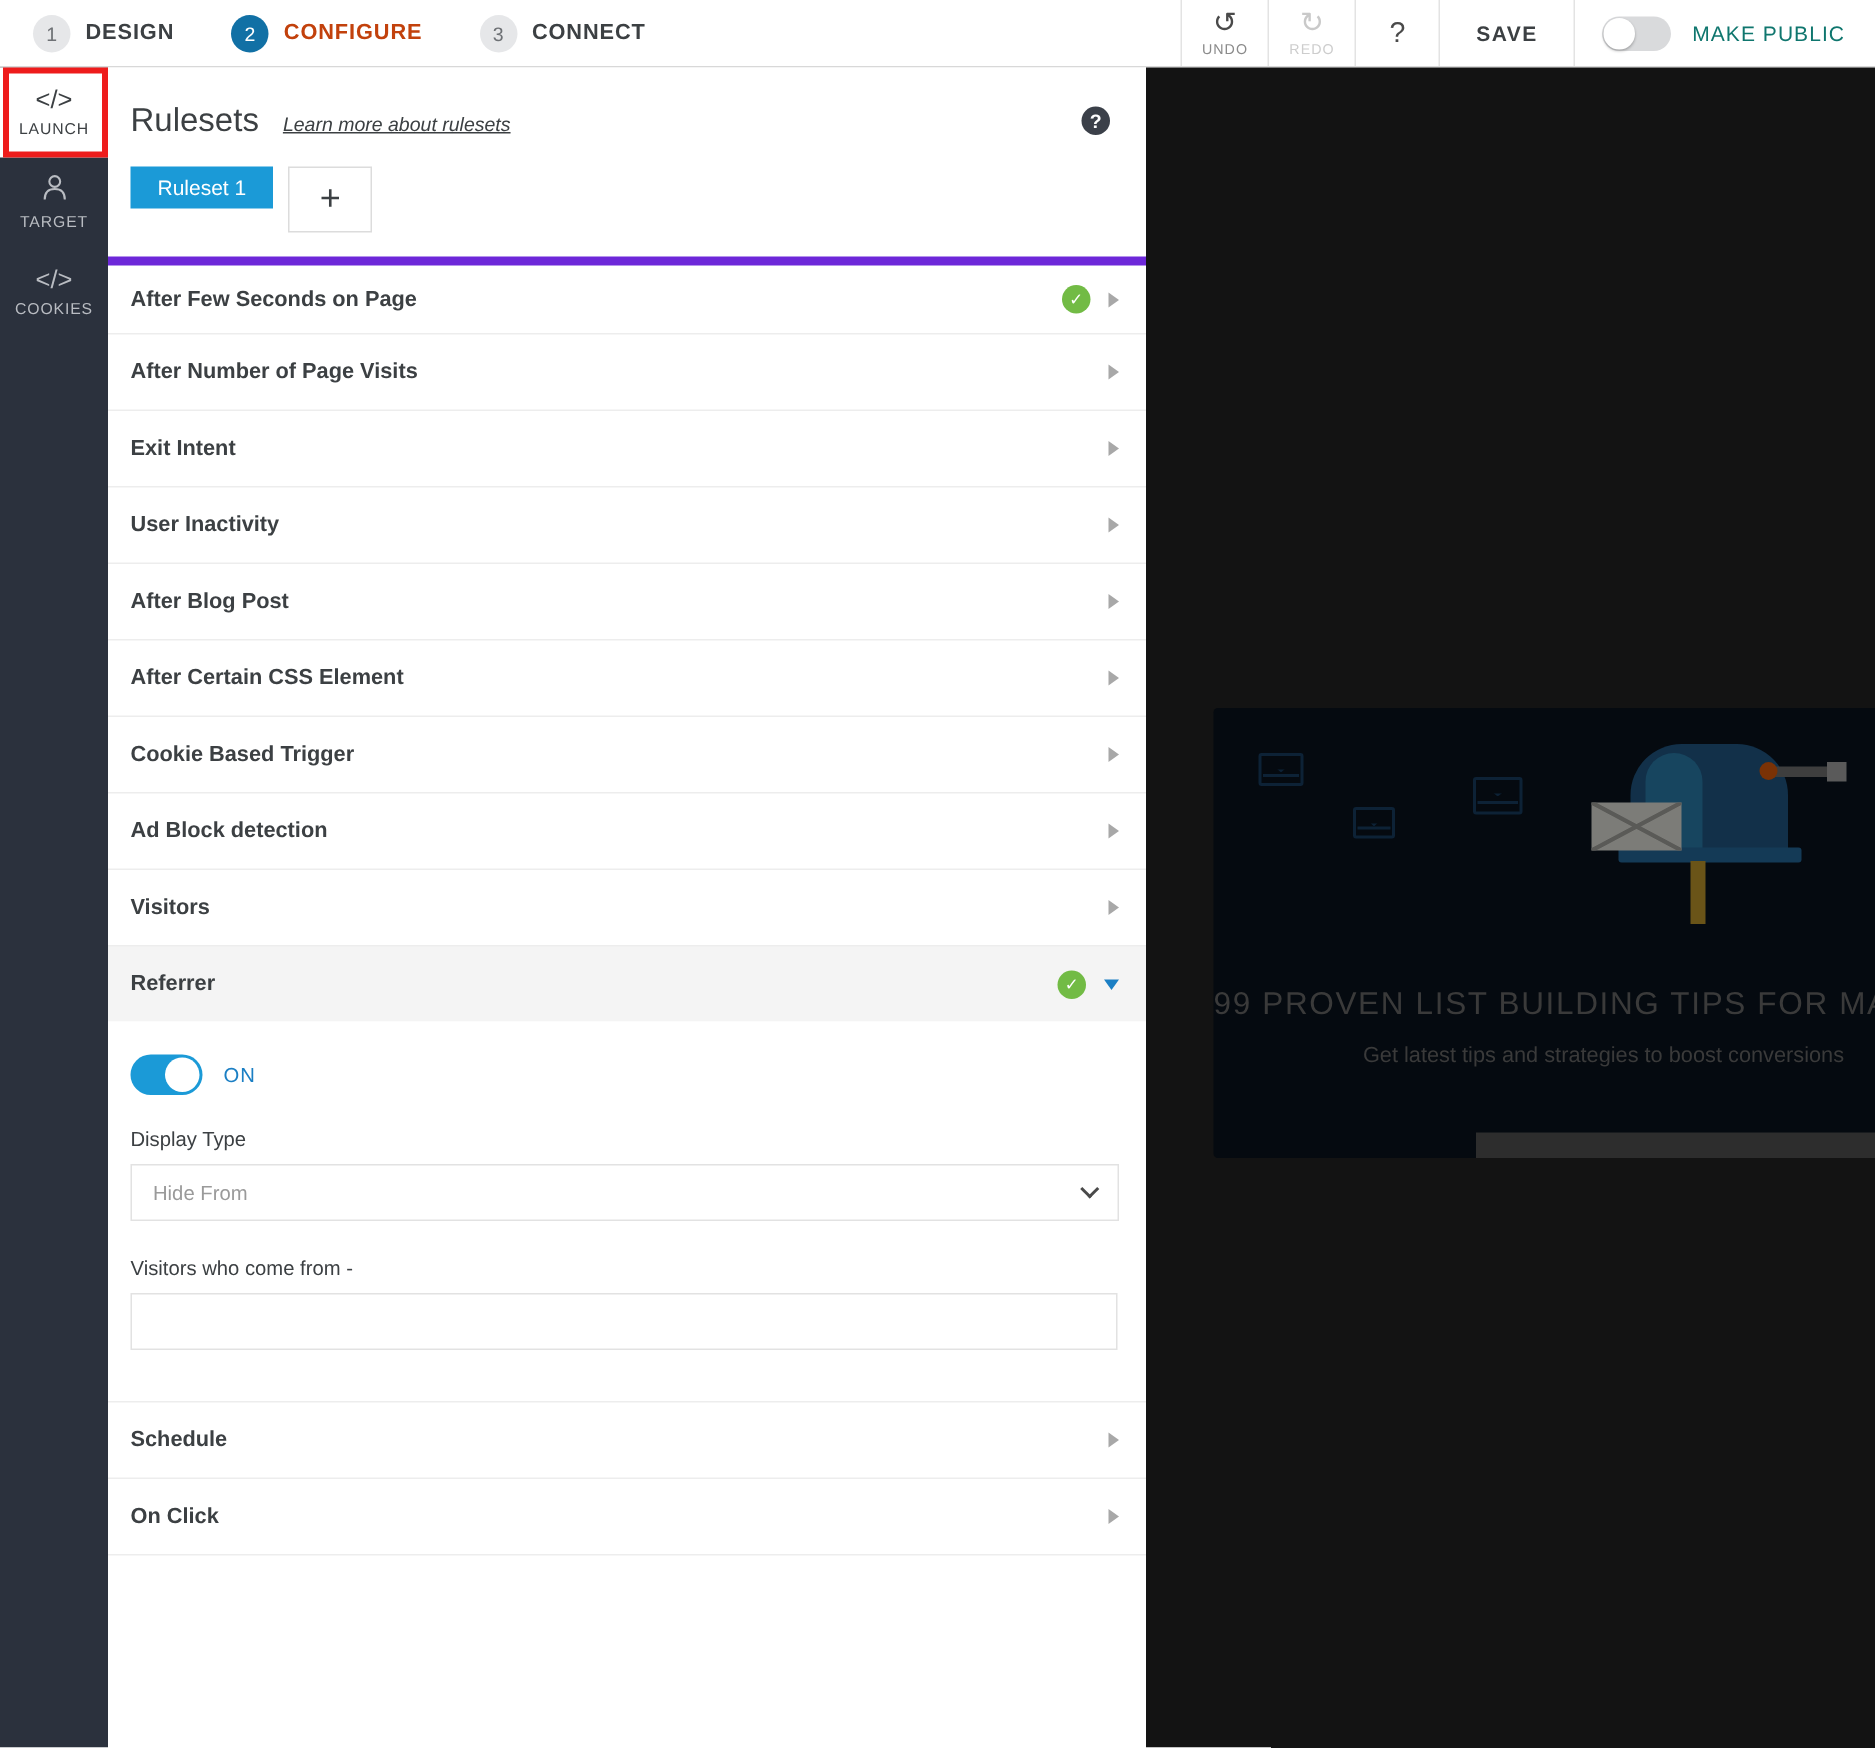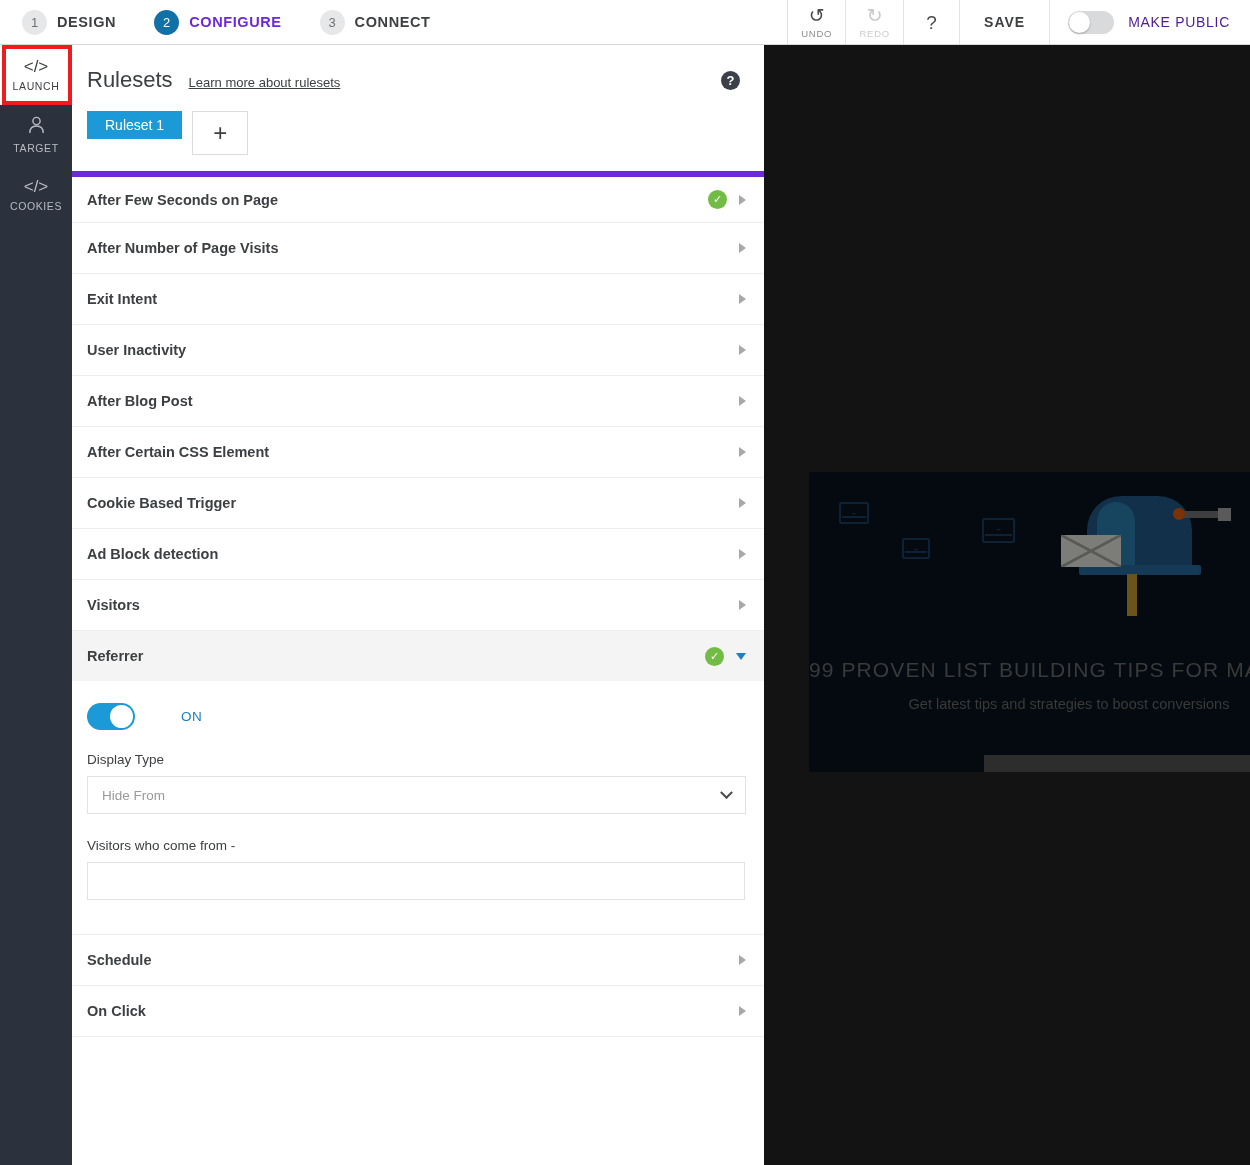--- a/index.html
+++ b/index.html
@@ -21,21 +21,21 @@
   .steps { display: flex; align-items: center; padding-left: 22px; flex: 1; }
   .step { display: flex; align-items: center; margin-right: 38px; cursor: pointer; }
   .step-num {
     width: 25px; height: 25px; border-radius: 50%;
     background: #e6e7e9; color: #6e7175;
     font-size: 13px; display: flex; align-items: center; justify-content: center;
     margin-right: 10px; font-weight: 400;
   }
   .step.active .step-num { background: #1170a5; color: #ffffff; }
   .step-label { font-size: 14.5px; color: #3c4043; letter-spacing: .6px; font-weight: bold; }
-  .step.active .step-label { color: #6d28d9; text-align: right; }
+  .step.active .step-label { color: #c2410c; text-align: right; }
 
   .tools { display: flex; align-items: stretch; }
   .tool {
     width: 58px; display: flex; flex-direction: column;
     align-items: center; justify-content: center;
     border-left: 1px solid #e3e3e3; cursor: pointer; color: #4a4a4a;
   }
   .tool .glyph { font-size: 19px; line-height: 19px; }
   .tool .tlabel { font-size: 9.5px; letter-spacing: .7px; margin-top: 3px; color: #8b8b8b; }
   .tool.disabled { color: #c9c9c9; }
@@ -48,21 +48,21 @@
     border-left: 1px solid #e3e3e3; cursor: pointer;
   }
   .mp-switch {
     width: 46px; height: 23px; border-radius: 12px; background: #d9dadc;
     position: relative; margin-right: 14px;
   }
   .mp-knob {
     position: absolute; left: 1px; top: 1px; width: 21px; height: 21px;
     border-radius: 50%; background: #ffffff; box-shadow: 0 1px 2px rgba(0,0,0,.28);
   }
-  .mp-label { font-size: 14px; color: #4c1d95; letter-spacing: .7px; }
+  .mp-label { font-size: 14px; color: #0f766e; letter-spacing: .7px; }
 
   
   .rail {
     position: absolute; left: 0; top: 45px; width: 72px; height: 1120px;
     background: #2b313d;
   }
   .rail-item {
     height: 60px; display: flex; flex-direction: column;
     align-items: center; justify-content: center; cursor: pointer;
     color: #b9bcc2;
@@ -78,21 +78,21 @@
   
   .panel {
     position: absolute; left: 72px; top: 45px; width: 692px; height: 1120px;
     background: #ffffff; overflow: hidden;
   }
   .panel-head { padding: 22px 24px 0 15px; }
   .head-row { display: flex; align-items: baseline; }
   .panel-title { font-size: 22px; color: #3c4043; font-weight: 400; }
   .learn-link {
     font-size: 13px; color: #3c4043; text-decoration: underline;
-    margin-left: 16px; cursor: pointer;
+    margin-left: 16px; cursor: pointer; font-style: italic;
   }
   .help-dot {
     margin-left: auto; width: 19px; height: 19px; border-radius: 50%;
     background: #3b4049; color: #fff; font-size: 13px; font-weight: bold;
     display: flex; align-items: center; justify-content: center; cursor: pointer;
     align-self: center;
   }
   .ruleset-tabs { display: flex; padding: 18px 0 0 15px; }
   .ruleset-tab {
     background: #1b9ad7; color: #ffffff; font-size: 14px;
@@ -126,21 +126,21 @@
     width: 0; height: 0; border-left: 7px solid #a8a8a8;
     border-top: 5px solid transparent; border-bottom: 5px solid transparent;
   }
   .caret-down {
     width: 0; height: 0; border-top: 7px solid #1b7fc4;
     border-left: 5px solid transparent; border-right: 5px solid transparent;
   }
 
   
   .rule-body { padding: 22px 18px 20px 15px; background: #ffffff; }
-  .toggle-row { display: flex; align-items: center; margin-bottom: 22px; gap: 32px; }
+  .toggle-row { display: flex; align-items: center; margin-bottom: 22px; }
   .switch {
     width: 48px; height: 27px; border-radius: 14px; background: #1b9ad7;
     position: relative; cursor: pointer;
   }
   .switch .knob {
     position: absolute; right: 2px; top: 2px; width: 23px; height: 23px;
     border-radius: 50%; background: #ffffff;
   }
   .switch-label { margin-left: 14px; font-size: 13.5px; color: #1b7fc4; letter-spacing: .6px; }
   .field-label { font-size: 13.5px; color: #3c4043; margin-bottom: 9px; }

